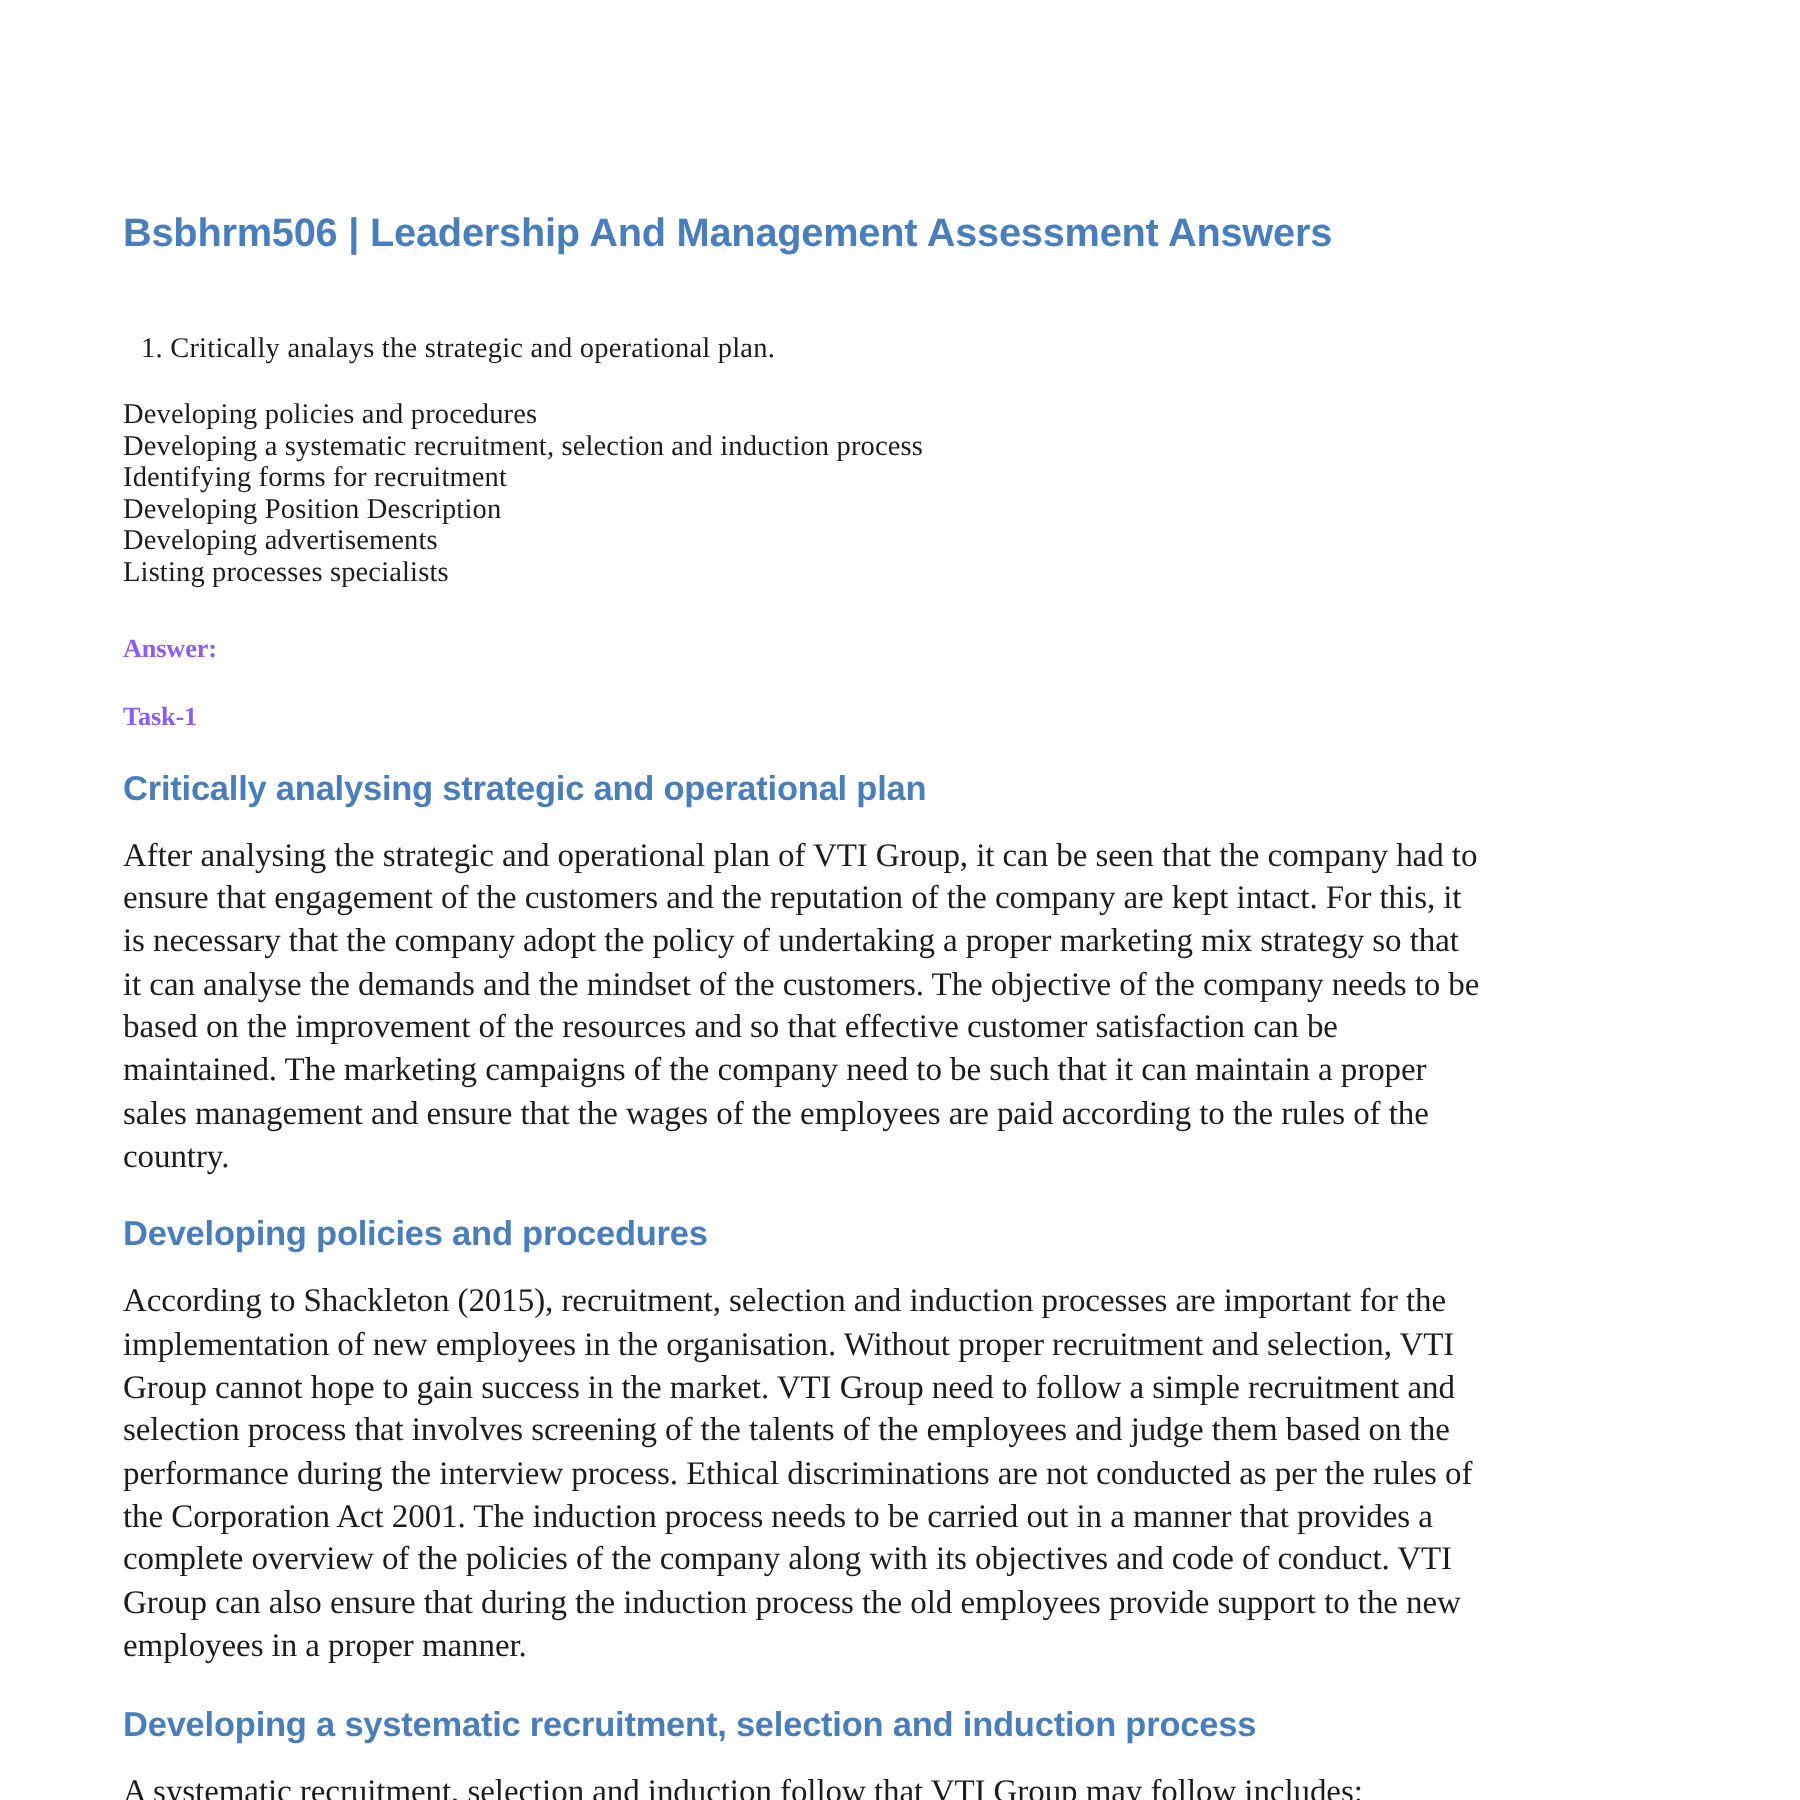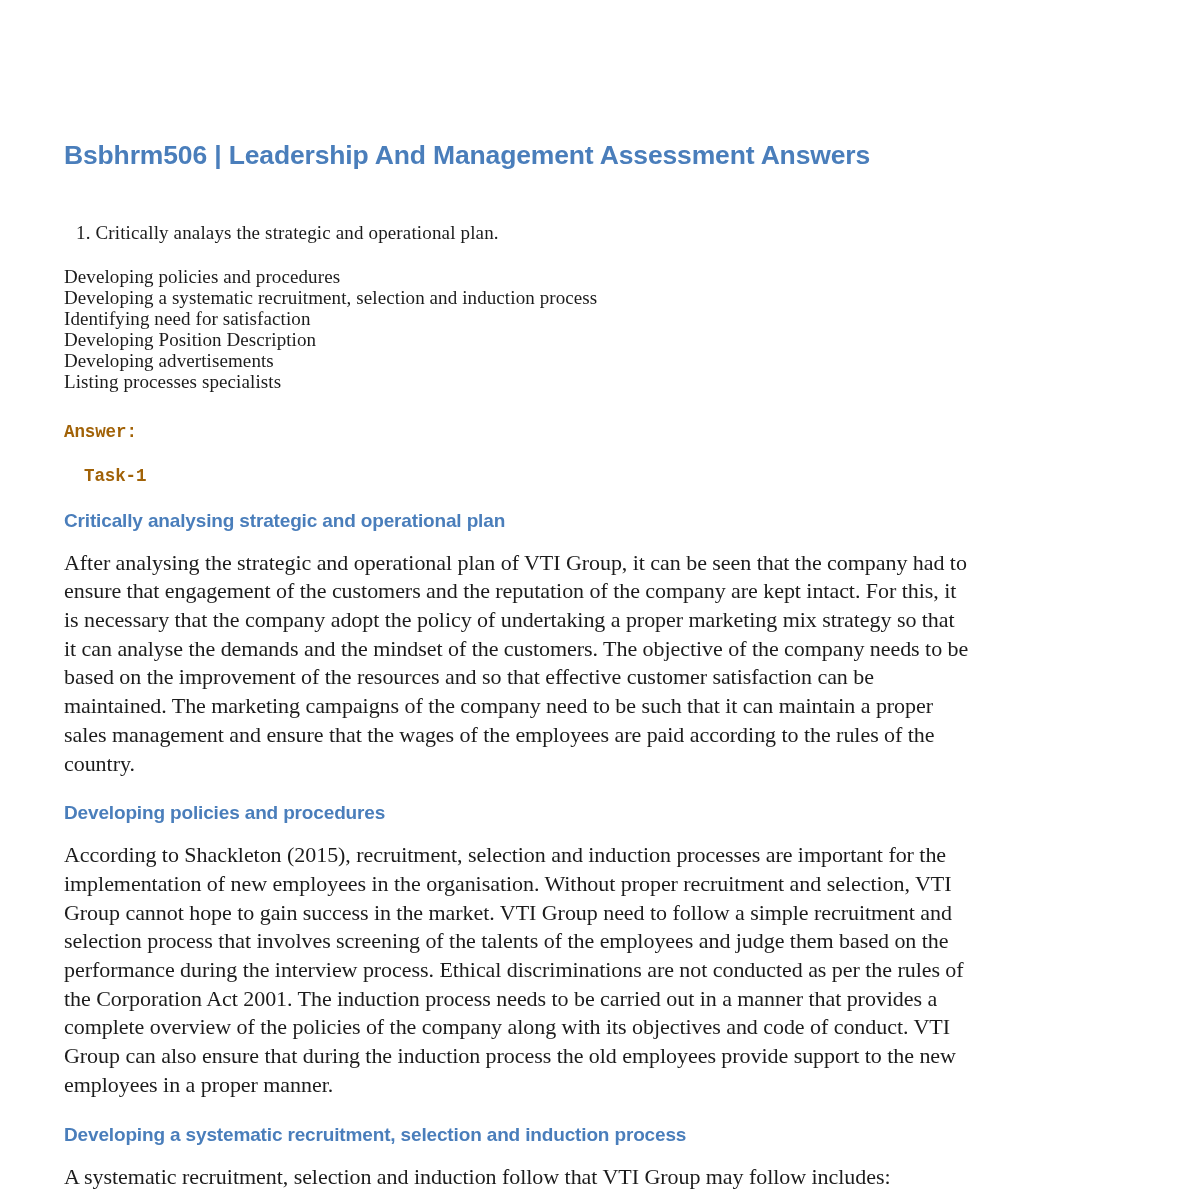--- a/index.html
+++ b/index.html
@@ -14,21 +14,21 @@
     font-family: "Liberation Serif", serif;
     -webkit-font-smoothing: antialiased;
     overflow: hidden;
   }
 
   .page {
     position: relative;
     width: 1200px;
     height: 1200px;
     box-sizing: border-box;
-    padding: 140px 152px 0 64px;
+    padding: 140px 152px 0 82px;
   }
 
   
   .doc-title {
     font-family: "Liberation Sans", sans-serif;
     font-weight: bold;
     font-size: 26.5px;
     line-height: 1.15;
     letter-spacing: -0.15px;
     color: #4a7ebb;
@@ -56,34 +56,34 @@
     font-size: 19px;
     line-height: 1.115;
     color: #1c1c1c;
     letter-spacing: 0.1px;
     white-space: nowrap;
   }
 
   
   .h-answer,
   .h-task {
-    font-family: Liberation Mono, monospace;
+    font-family: Liberation Serif, serif;
     font-weight: bold;
     font-size: 17.5px;
-    color: #a16207;
+    color: #8b5cf6;
     letter-spacing: -0.1px;
     margin: 0;
   }
   .h-answer { margin-top: 29px; }
-  .h-task   { margin-top: 24px; margin-left: 20px; }
+  .h-task   { margin-top: 24px; }
 
   .h-section {
     font-family: "Liberation Sans", sans-serif;
     font-weight: bold;
-    font-size: 19px;
+    font-size: 23px;
     color: #4a7ebb;
     letter-spacing: -0.15px;
     margin: 24px 0 0 0;
     white-space: nowrap;
   }
 
   
   .body-p {
     font-family: "Liberation Serif", serif;
     font-size: 22px;
@@ -101,21 +101,21 @@
 <div class="page">
 
   <h1 class="doc-title">Bsbhrm506 | Leadership And Management Assessment Answers</h1>
 
   <p class="q-item">1. Critically analays the strategic and operational plan.</p>
 
 
   <ul class="q-list">
     <li>Developing policies and procedures</li>
     <li>Developing a systematic recruitment, selection and induction process</li>
-    <li>Identifying need for satisfaction</li>
+    <li>Identifying forms for recruitment</li>
     <li>Developing Position Description</li>
     <li>Developing advertisements</li>
     <li>Listing processes specialists</li>
   </ul>
 
   <h2 class="h-answer">Answer:</h2>
 
   <h3 class="h-task">Task-1</h3>
 
   <h3 class="h-section">Critically analysing strategic and operational plan</h3>

